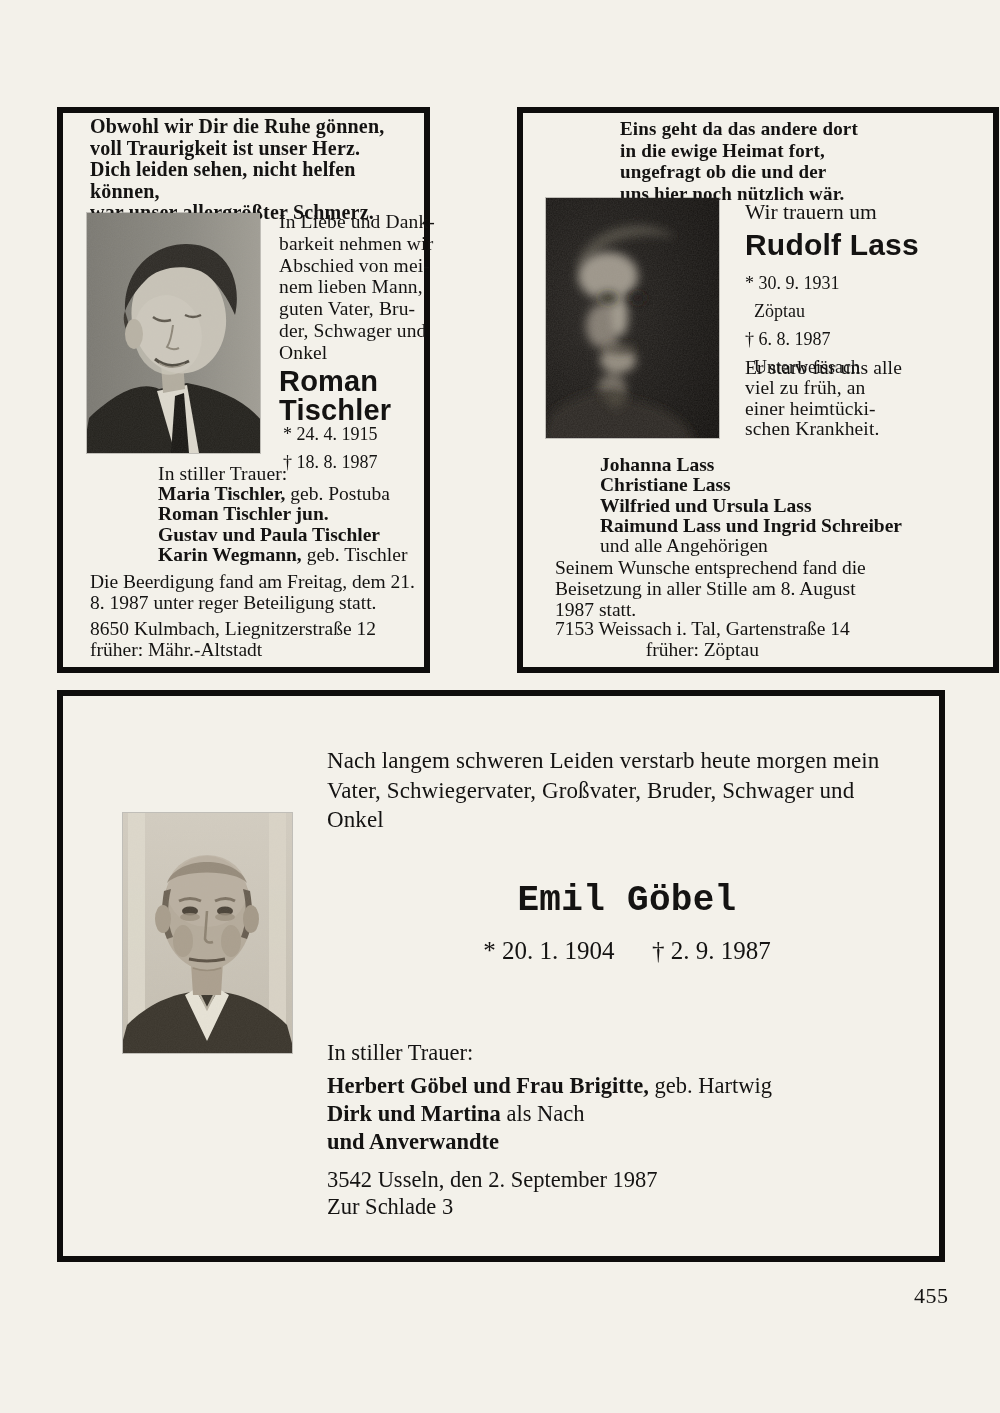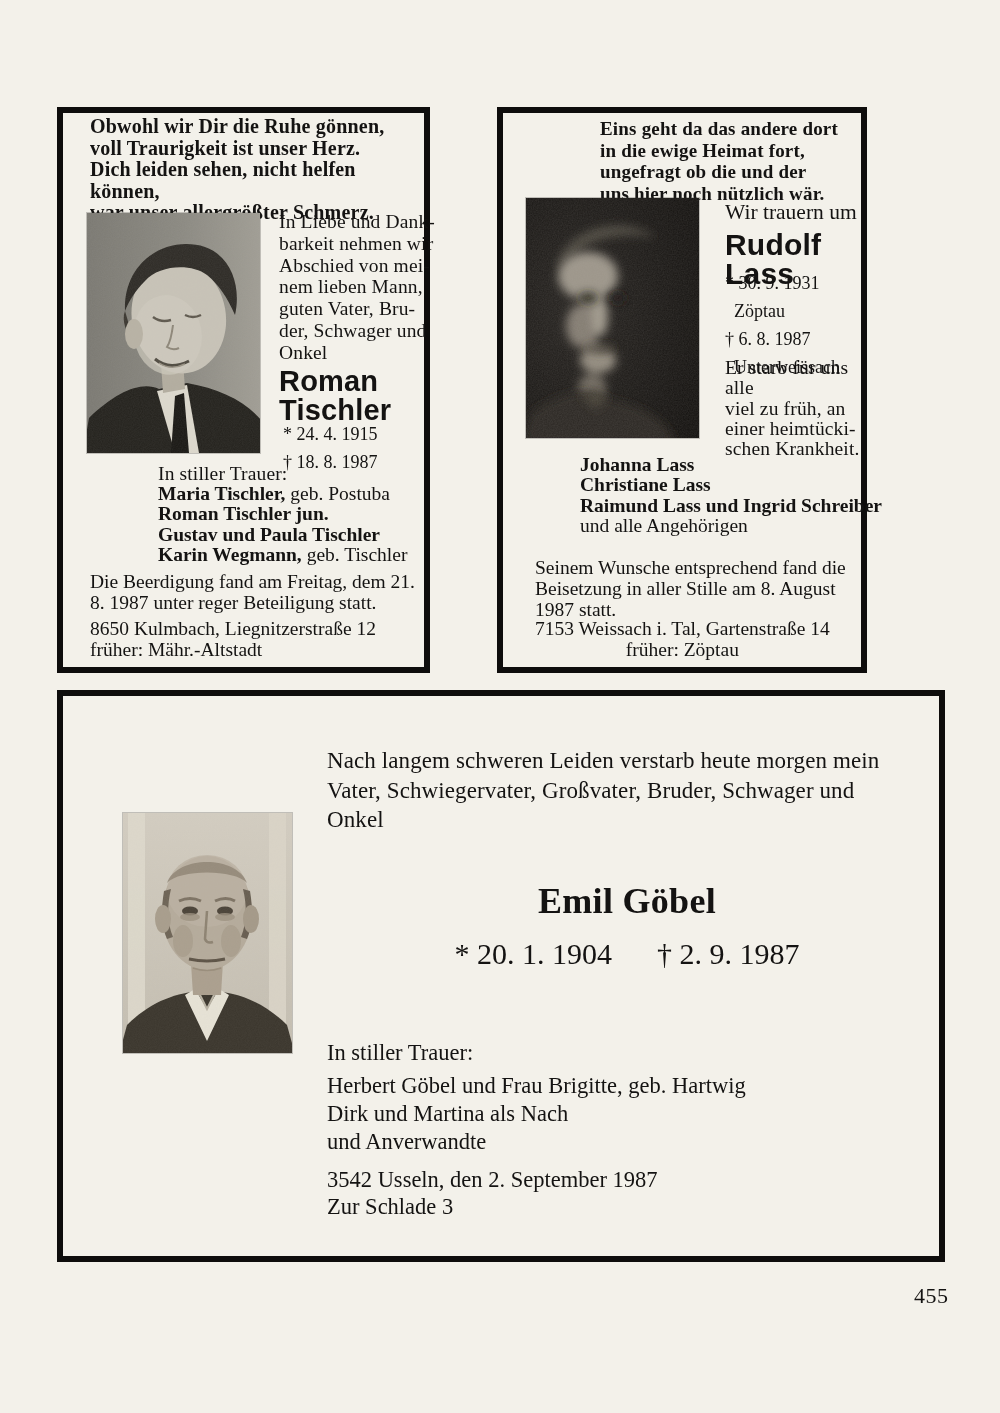--- a/index.html
+++ b/index.html
@@ -11,21 +11,21 @@
     color:#141312;
     overflow:hidden;
   }
   .notice{
     position:absolute;
     border:6px solid #0e0d0c;
     background:#f3f1ea;
     box-sizing:border-box;
   }
   #box-tischler{left:57px;top:107px;width:373px;height:566px;}
-  #box-lass{left:497px;top:107px;width:370px;height:566px;}
+  #box-lass{left:517px;top:107px;width:482px;height:566px;}
   #box-goebel{left:57px;top:690px;width:888px;height:572px;}
   .abs{position:absolute;}
   .ml{white-space:pre-line;}
   .quote{
     font-weight:bold;
     font-size:20px;line-height:21.5px;letter-spacing:.2px;
   }
   .quote-sm{font-size:19px;line-height:21.5px;}
   .body-txt{font-size:19.5px;line-height:21px;letter-spacing:.15px;}
   .intro-col{font-size:19.5px;line-height:21.8px;letter-spacing:.15px;}
@@ -34,26 +34,26 @@
     font-weight:bold;font-size:29px;line-height:28.5px;letter-spacing:.2px;
   }
   .dates{font-size:18px;line-height:28px;}
   .mourner-line{font-size:19.5px;line-height:20.3px;white-space:nowrap;}
   .mourner-line .b{font-weight:bold;}
   .fine{font-size:19.5px;line-height:20.8px;}
   .photo{box-shadow:0 0 0 1px rgba(40,38,34,.25);}
   
   .big-body{font-size:23px;line-height:29.5px;letter-spacing:.1px;}
   .big-headline{
-    font-family:Liberation Serif, serif;
+    font-family:Liberation Mono, monospace;
     font-weight:bold;font-size:36px;line-height:38px;letter-spacing:.3px;text-align:center;
   }
-  .big-dates{font-size:30px;font-family:Liberation Serif, serif;}
+  .big-dates{font-size:25px;font-family:Liberation Serif, serif;}
   .big-mourner{font-size:22.5px;line-height:28px;white-space:nowrap;}
-  .big-mourner .b{font-weight:normal;}
+  .big-mourner .b{font-weight:bold;}
   .big-fine{font-size:22.5px;line-height:27px;}
   .center-col{text-align:center;}
   #page-number{
     position:absolute;left:914px;top:1283px;
     font-size:22px;letter-spacing:.5px;
   }
 </style>
 </head>
 <body>
 
@@ -191,20 +191,21 @@
 &nbsp;&nbsp;Unterweissach</div>
 
   <div class="abs body-txt ml" style="left:222px;top:245px;line-height:20.3px;">Er starb für uns alle
 viel zu früh, an
 einer heimtücki-
 schen Krankheit.</div>
 
   <div class="abs" style="left:77px;top:342px;">
     <div class="mourner-line"><span class="b">Johanna Lass</span><span></span></div>
     <div class="mourner-line"><span class="b">Christiane Lass</span><span></span></div>
+    <div class="mourner-line"><span class="b">Wilfried und Ursula Lass</span><span></span></div>
     <div class="mourner-line"><span class="b">Raimund Lass und Ingrid Schreiber</span><span></span></div>
     <div class="mourner-line"><span class="b"></span><span>und alle Angehörigen</span></div>
   </div>
 
   <div class="abs fine ml" style="left:32px;top:445px;">Seinem Wunsche entsprechend fand die
 Beisetzung in aller Stille am 8. August
 1987 statt.</div>
 
   <div class="abs fine ml" style="left:32px;top:506px;text-align:center;">7153 Weissach i. Tal, Gartenstraße 14
 früher: Zöptau</div>

